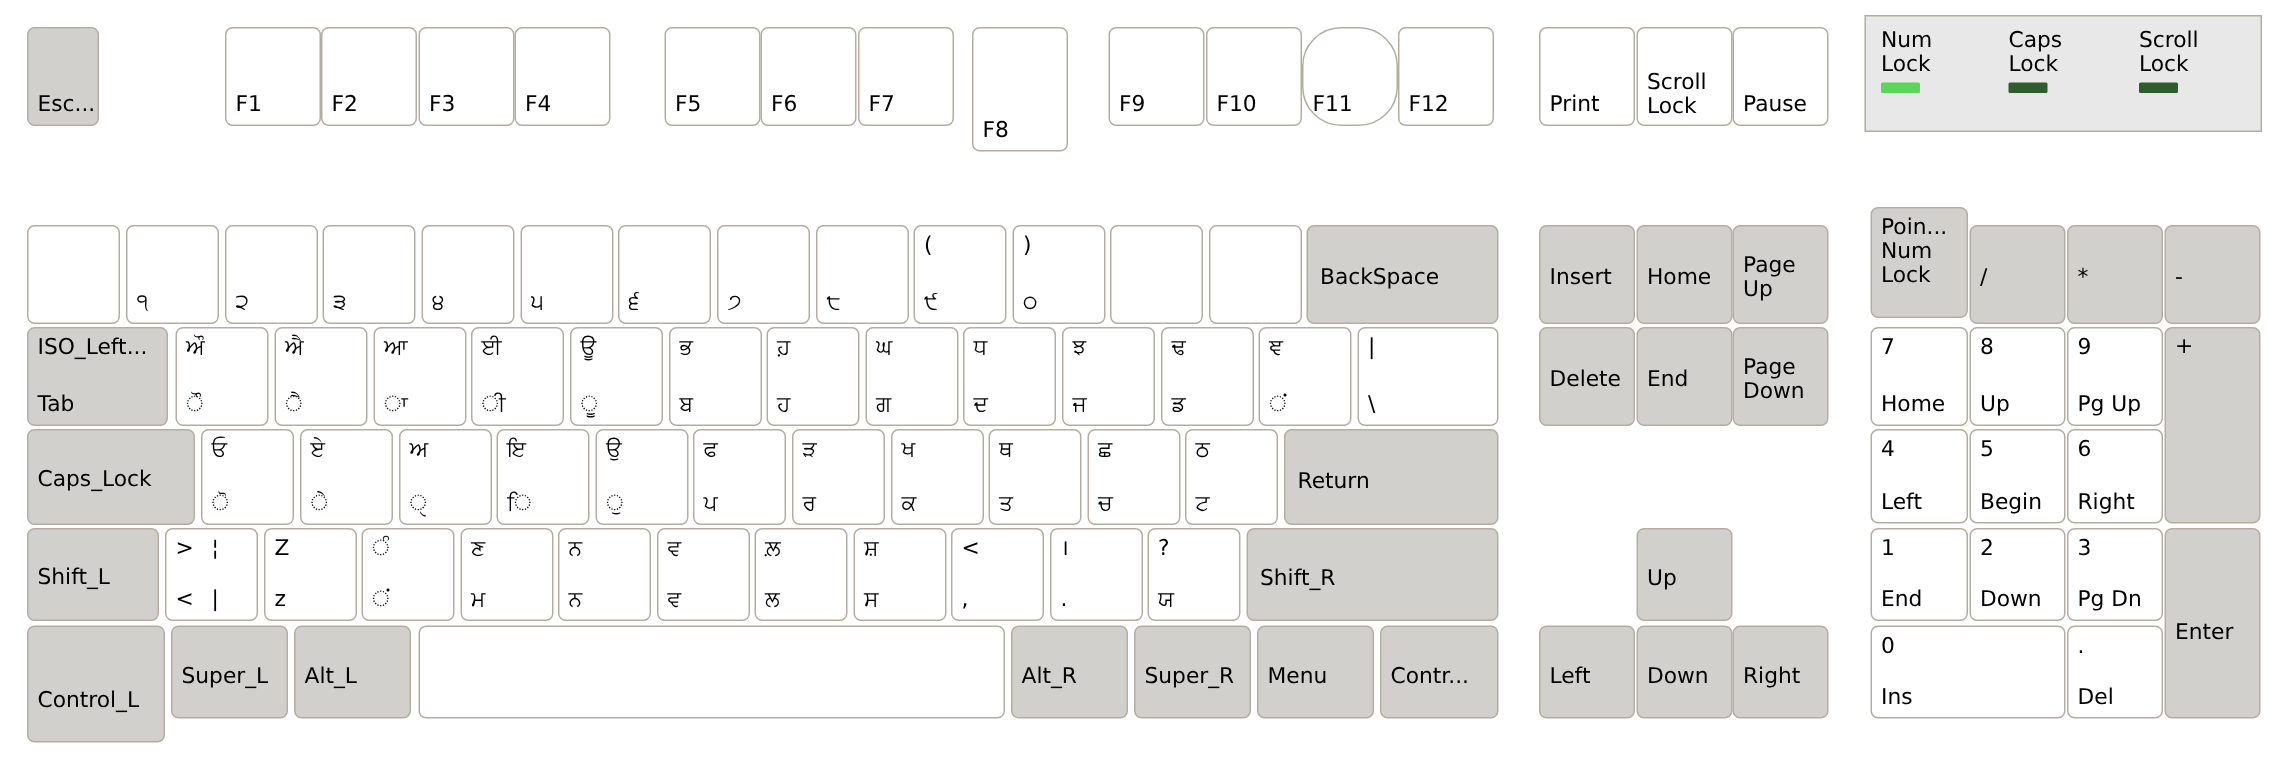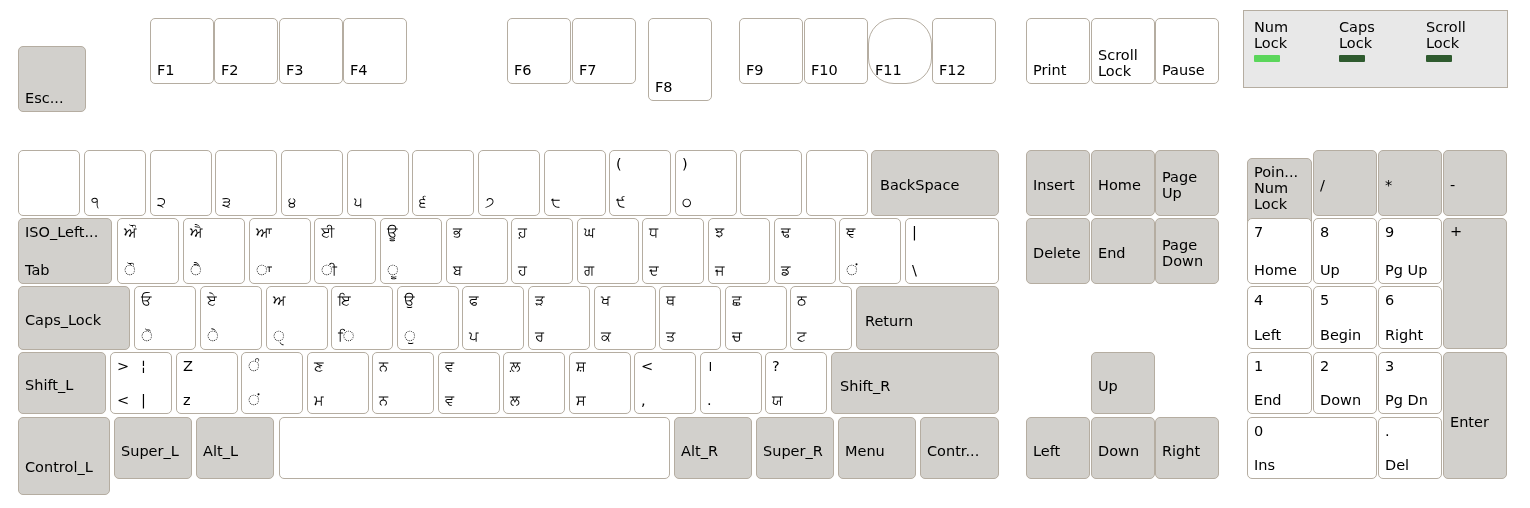--- a/index.html
+++ b/index.html
@@ -111,37 +111,40 @@
     width: 26px;
     height: 7px;
     border-radius: 1px;
   }
 </style>
 </head>
 <body>
 
 <div id="keyboard">
 
-  <div class="key mod" style="left:18px;top:18px;width:68px;height:66px;margin-top:28px;">
+  <div class="key mod" style="left:18px;top:18px;width:48px;height:66px;">
       <span class="lbl">Esc...</span>
     </div>
 
   <div class="key" style="left:150px;top:18px;width:64px;height:66px;">
       <span class="lbl">F1</span>
     </div>
   <div class="key" style="left:214px;top:18px;width:64px;height:66px;">
       <span class="lbl">F2</span>
     </div>
   <div class="key" style="left:279px;top:18px;width:64px;height:66px;">
       <span class="lbl">F3</span>
     </div>
   <div class="key" style="left:343px;top:18px;width:64px;height:66px;">
       <span class="lbl">F4</span>
     </div>
 
+  <div class="key" style="left:443px;top:18px;width:64px;height:66px;">
+      <span class="lbl">F5</span>
+    </div>
   <div class="key" style="left:507px;top:18px;width:64px;height:66px;">
       <span class="lbl">F6</span>
     </div>
   <div class="key" style="left:572px;top:18px;width:64px;height:66px;">
       <span class="lbl">F7</span>
     </div>
   <div class="key" style="left:636px;top:18px;width:64px;height:83px;margin-left:12px;">
       <span class="lbl">F8</span>
     </div>
 
@@ -457,21 +460,21 @@
   <div class="key mod" style="left:1026px;top:417px;width:64px;height:62px;">
       <span class="lbl" style="bottom:19px;">Left</span>
     </div>
   <div class="key mod" style="left:1091px;top:417px;width:64px;height:62px;">
       <span class="lbl" style="bottom:19px;">Down</span>
     </div>
   <div class="key mod" style="left:1155px;top:417px;width:64px;height:62px;">
       <span class="lbl" style="bottom:19px;">Right</span>
     </div>
 
-  <div class="key mod" style="left:1247px;top:158px;width:65px;height:74px;">
+  <div class="key mod" style="left:1247px;top:138px;width:65px;height:74px;">
       <span class="stack" style="top:5px;bottom:auto;">Poin...
 Num
 Lock</span>
     </div>
   <div class="key mod" style="left:1313px;top:150px;width:64px;height:66px;">
       <span class="lbl" style="bottom:22px;">/</span>
     </div>
   <div class="key mod" style="left:1378px;top:150px;width:64px;height:66px;">
       <span class="lbl" style="bottom:22px;">*</span>
     </div>

